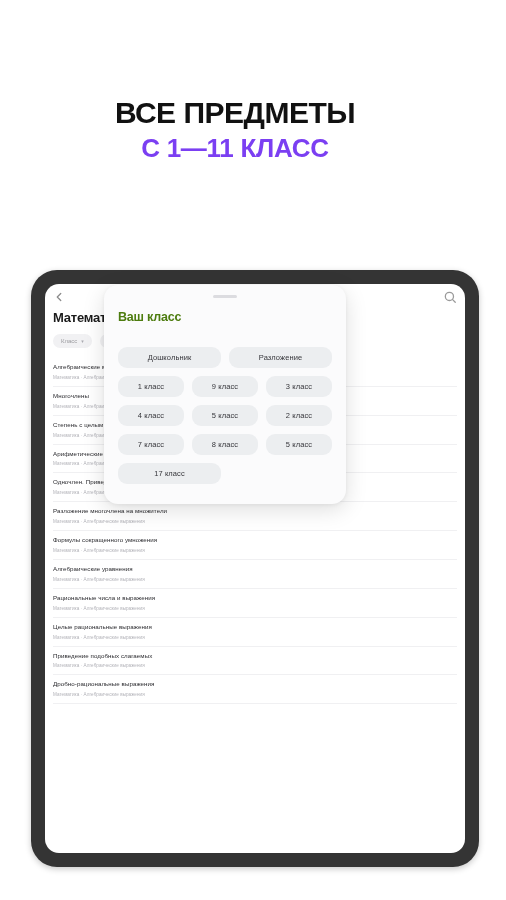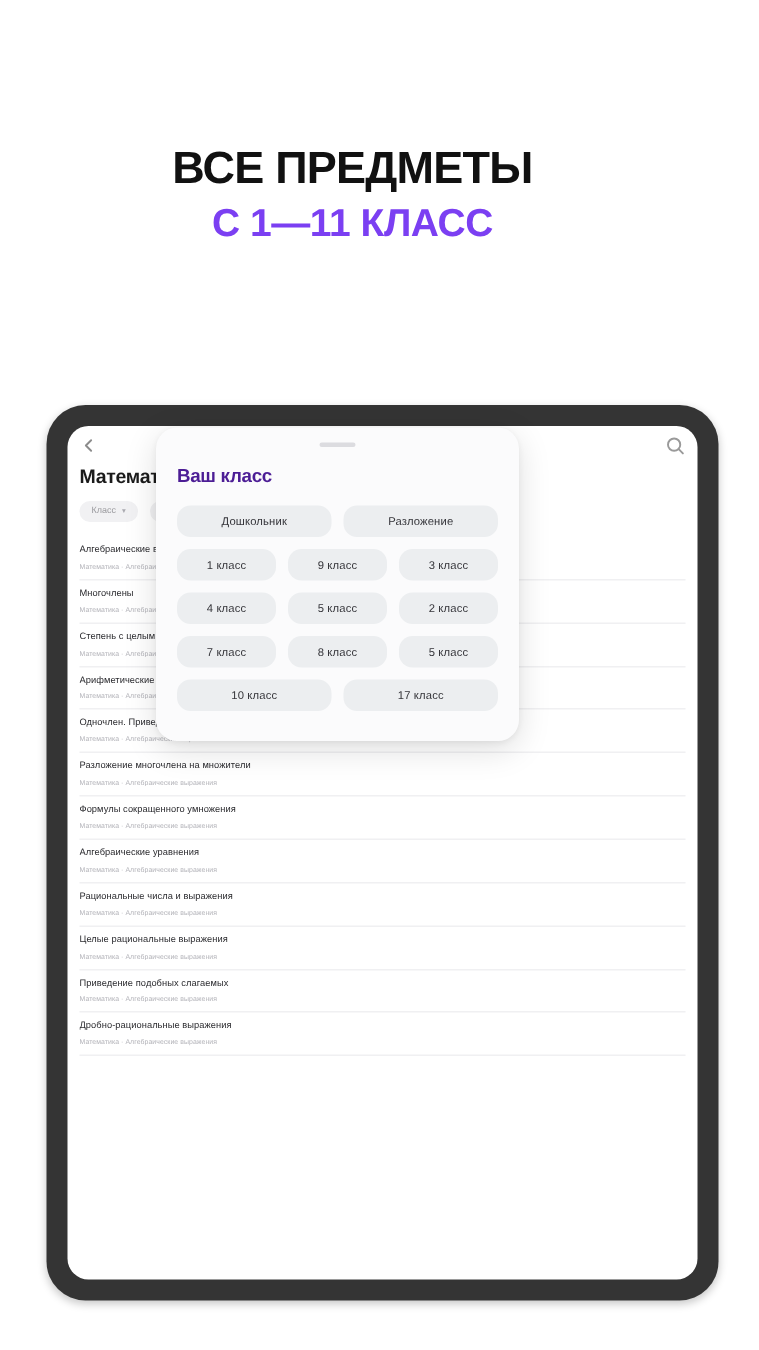--- a/index.html
+++ b/index.html
@@ -159,23 +159,23 @@
   .modal-handle {
     width: 24px;
     height: 3px;
     background: #dcdce0;
     border-radius: 2px;
     margin: 0 auto 12px auto;
   }
   .modal-title {
     font-size: 12.5px;
     font-weight: 700;
-    color: #4c1d95;
+    color: #4d7c0f;
     letter-spacing: -0.2px;
-    margin-bottom: 13px;
+    margin-bottom: 23px;
   }
   .grade-grid {
     display: flex;
     flex-wrap: wrap;
     gap: 8px;
   }
   .grade-btn {
     background: #eceef0;
     border: none;
     border-radius: 9px;
@@ -293,16 +293,15 @@
     <button class="grade-btn w-half">Разложение</button>
     <button class="grade-btn w-third">1 класс</button>
     <button class="grade-btn w-third">9 класс</button>
     <button class="grade-btn w-third">3 класс</button>
     <button class="grade-btn w-third">4 класс</button>
     <button class="grade-btn w-third">5 класс</button>
     <button class="grade-btn w-third">2 класс</button>
     <button class="grade-btn w-third">7 класс</button>
     <button class="grade-btn w-third">8 класс</button>
     <button class="grade-btn w-third">5 класс</button>
-    <button class="grade-btn w-half">10 класс</button>
     <button class="grade-btn w-half">17 класс</button>
   </div>
 </div>
 
 </body></html>

